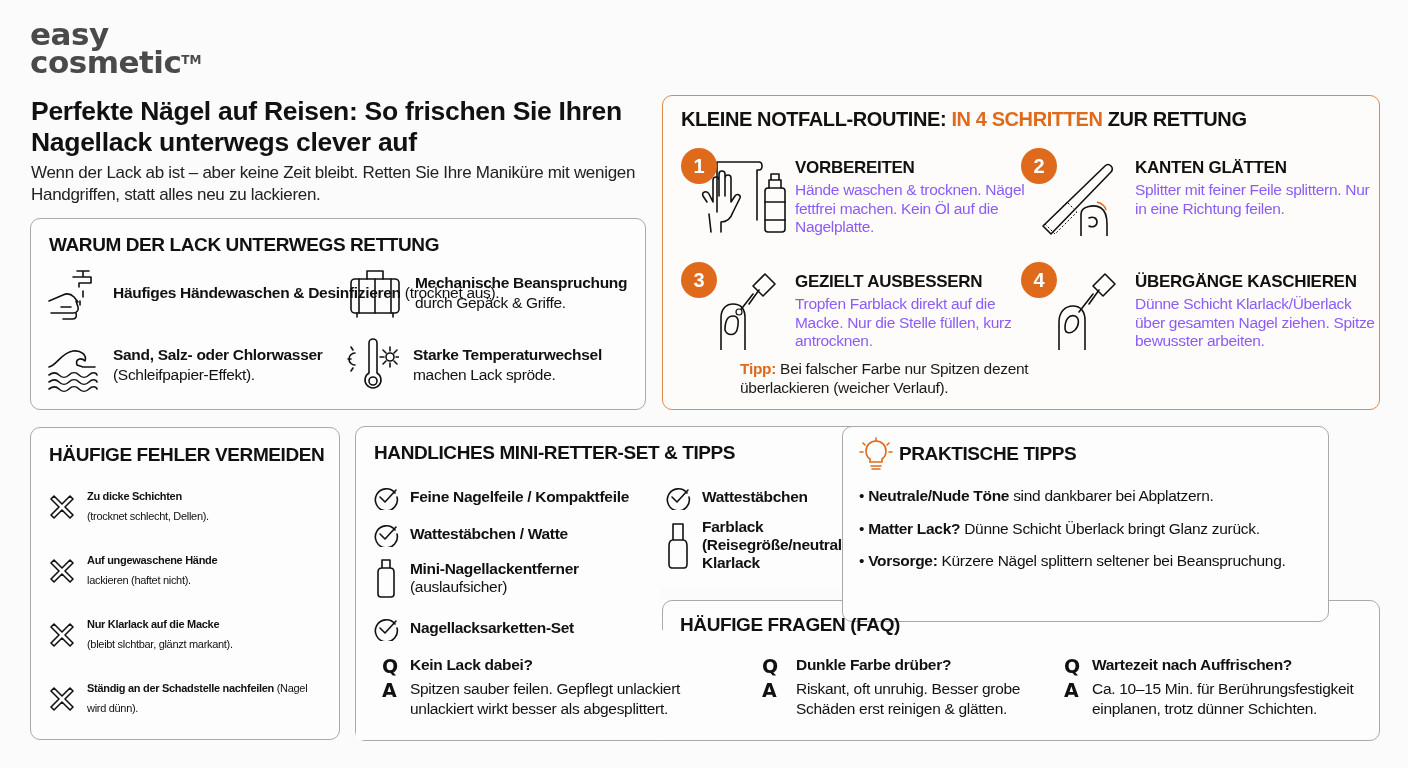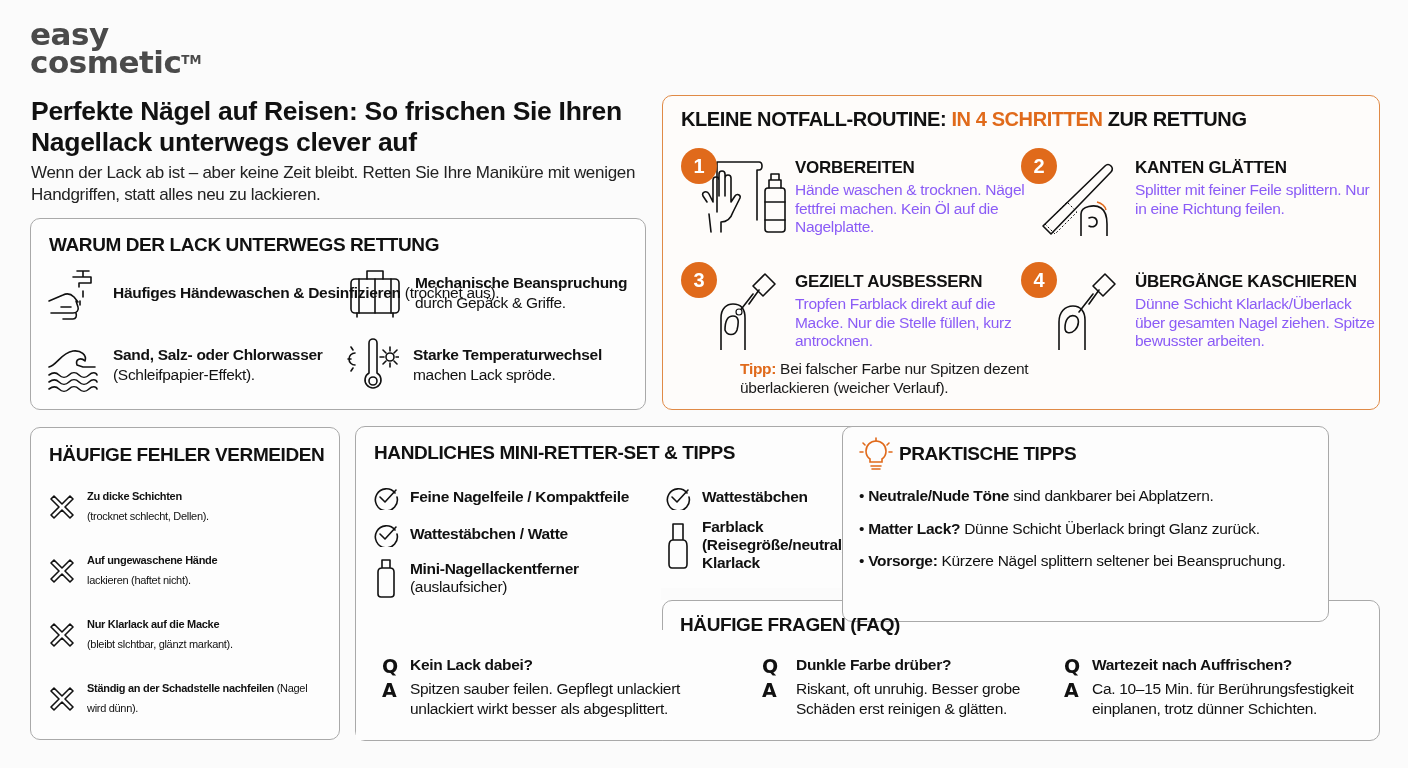--- a/index.html
+++ b/index.html
@@ -230,20 +230,27 @@
         <path class="ln" d="M22 9A11 11 0 1 0 24 13"></path>
         <path class="ln" d="M7 13l5 5 11-12"></path>
       </svg>
     <b>Wattestäbchen / Watte</b>
   </div>
   <div class="m-item" style="left:18px;top:132px;">
     <svg class="ic" viewBox="0 0 26 40" style="height:40px;">
         <path class="ln" d="M9 2h8v8H9zM5 14c0-3 2-4 4-4h8c2 0 4 1 4 4v22c0 2-1 3-3 3H8c-2 0-3-1-3-3z"></path>
       </svg>
     <div><b>Mini-Nagellackentferner</b><br><span>(auslaufsicher)</span></div>
+  </div>
+  <div class="m-item" style="left:18px;top:189px;">
+    <svg class="ic" viewBox="0 0 26 26">
+        <path class="ln" d="M22 9A11 11 0 1 0 24 13"></path>
+        <path class="ln" d="M7 13l5 5 11-12"></path>
+      </svg>
+    <b>Nagellacksarketten-Set</b>
   </div>
 
   <div class="m-item" style="left:310px;top:58px;">
     <svg class="ic" viewBox="0 0 26 26">
         <path class="ln" d="M22 9A11 11 0 1 0 24 13"></path>
         <path class="ln" d="M7 13l5 5 11-12"></path>
       </svg>
     <b>Wattestäbchen</b>
   </div>
   <div class="m-item" style="left:310px;top:92px;align-items:flex-start;">

